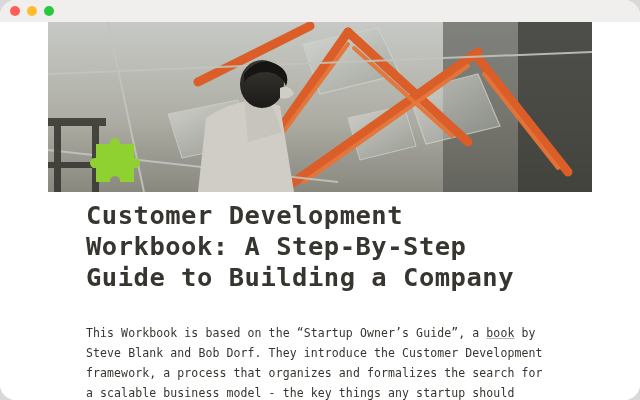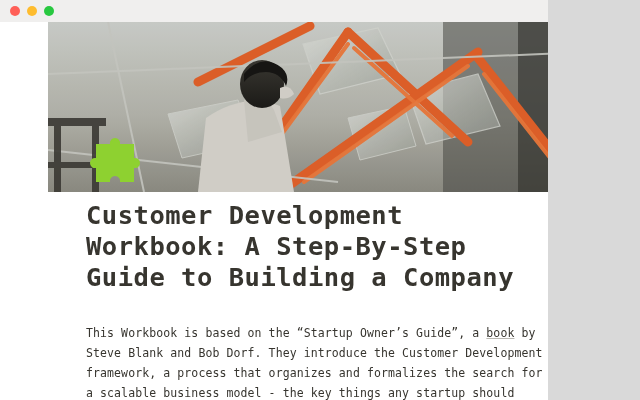--- a/index.html
+++ b/index.html
@@ -9,24 +9,25 @@
   }
   body {
     width: 640px;
     height: 400px;
     overflow: hidden;
     font-family: "DejaVu Sans Mono", monospace;
   }
 
   .window {
     position: relative;
-    width: 548px;
+    width: 640px;
     height: 400px;
     background: #ffffff;
     overflow: hidden;
+    border-radius: 16px;
   }
 
   
   .titlebar {
     height: 22px;
     background: #f0efee;
     display: flex;
     align-items: center;
     padding-left: 10px;
     box-sizing: border-box;

